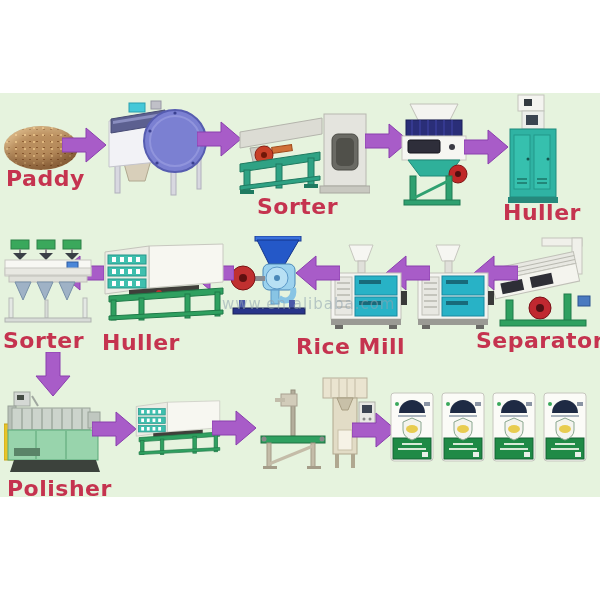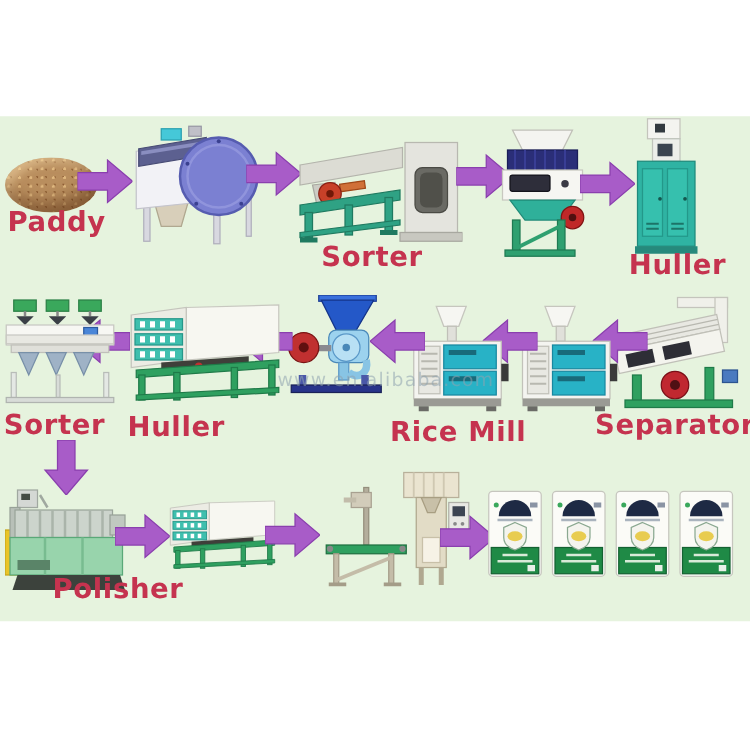--- a/index.html
+++ b/index.html
@@ -198,21 +198,21 @@
       <rect x="30" y="33" width="42" height="19" fill="#28b2c6" stroke="#1888a0"></rect>
       <rect x="30" y="54" width="42" height="19" fill="#28b2c6" stroke="#1888a0"></rect>
       <rect x="34" y="37" width="22" height="4" fill="#186a7a"></rect>
       <rect x="34" y="58" width="22" height="4" fill="#186a7a"></rect>
       <rect x="76" y="48" width="6" height="14" fill="#3a3a3a"></rect>
       <rect x="6" y="76" width="70" height="6" fill="#9a9a94"></rect>
       <rect x="10" y="82" width="8" height="4" fill="#6a6a66"></rect>
         <rect x="64" y="82" width="8" height="4" fill="#6a6a66"></rect>
     </svg>
   </div>
-  <div class="lbl" style="left:312px;top:334px;">Rice Mill</div>
+  <div class="lbl" style="left:296px;top:334px;">Rice Mill</div>
 
   <div class="arrow" style="left:296px;top:254px;transform:rotate(180deg);">
     <svg viewBox="0 0 44 38">
         <polygon points="0,12 24,12 24,2 44,19 24,36 24,26 0,26"></polygon>
       </svg>
   </div>
 
   <div class="machine abs" style="left:227px;top:236px;width:86px;height:86px;">
     <svg viewBox="0 0 86 86">
       <rect x="28" y="0" width="46" height="5" fill="#3a70dc" stroke="#1c3c94"></rect>
@@ -317,21 +317,21 @@
       <rect x="4" y="20" width="8" height="26" fill="#b8c0b8" stroke="#98a298"></rect>
       <rect x="8" y="22" width="78" height="22" fill="#ccd4cc" stroke="#9aa49a"></rect>
       <path d="M18 22 V44 M28 22 V44 M38 22 V44 M48 22 V44 M58 22 V44 M68 22 V44 M78 22 V44" stroke="#aab4aa" stroke-width="2"></path>
       <rect x="84" y="26" width="12" height="16" fill="#c0c8c0" stroke="#98a298"></rect>
       <rect x="4" y="44" width="90" height="30" fill="#98d4ac" stroke="#5aa878"></rect>
       <path d="M32 44 V74 M62 44 V74" stroke="#78bc90" stroke-width="2"></path>
       <rect x="10" y="62" width="26" height="8" fill="#5a8468"></rect>
       <polygon points="10,74 92,74 96,86 6,86" fill="#3c423c"></polygon>
     </svg>
   </div>
-  <div class="lbl" style="left:7px;top:459px;margin-left:35px;">Polisher</div>
+  <div class="lbl" style="left:7px;top:476px;">Polisher</div>
 
   <div class="arrow" style="left:92px;top:410px;">
     <svg viewBox="0 0 44 38">
         <polygon points="0,12 24,12 24,2 44,19 24,36 24,26 0,26"></polygon>
       </svg>
   </div>
 
   <div class="machine abs" style="left:132px;top:386px;width:92px;height:82px;">
     <svg viewBox="0 0 130 86">
       <polygon points="50,8 124,6 124,44 50,50" fill="#f7f7f1" stroke="#c8c8c0"></polygon>

